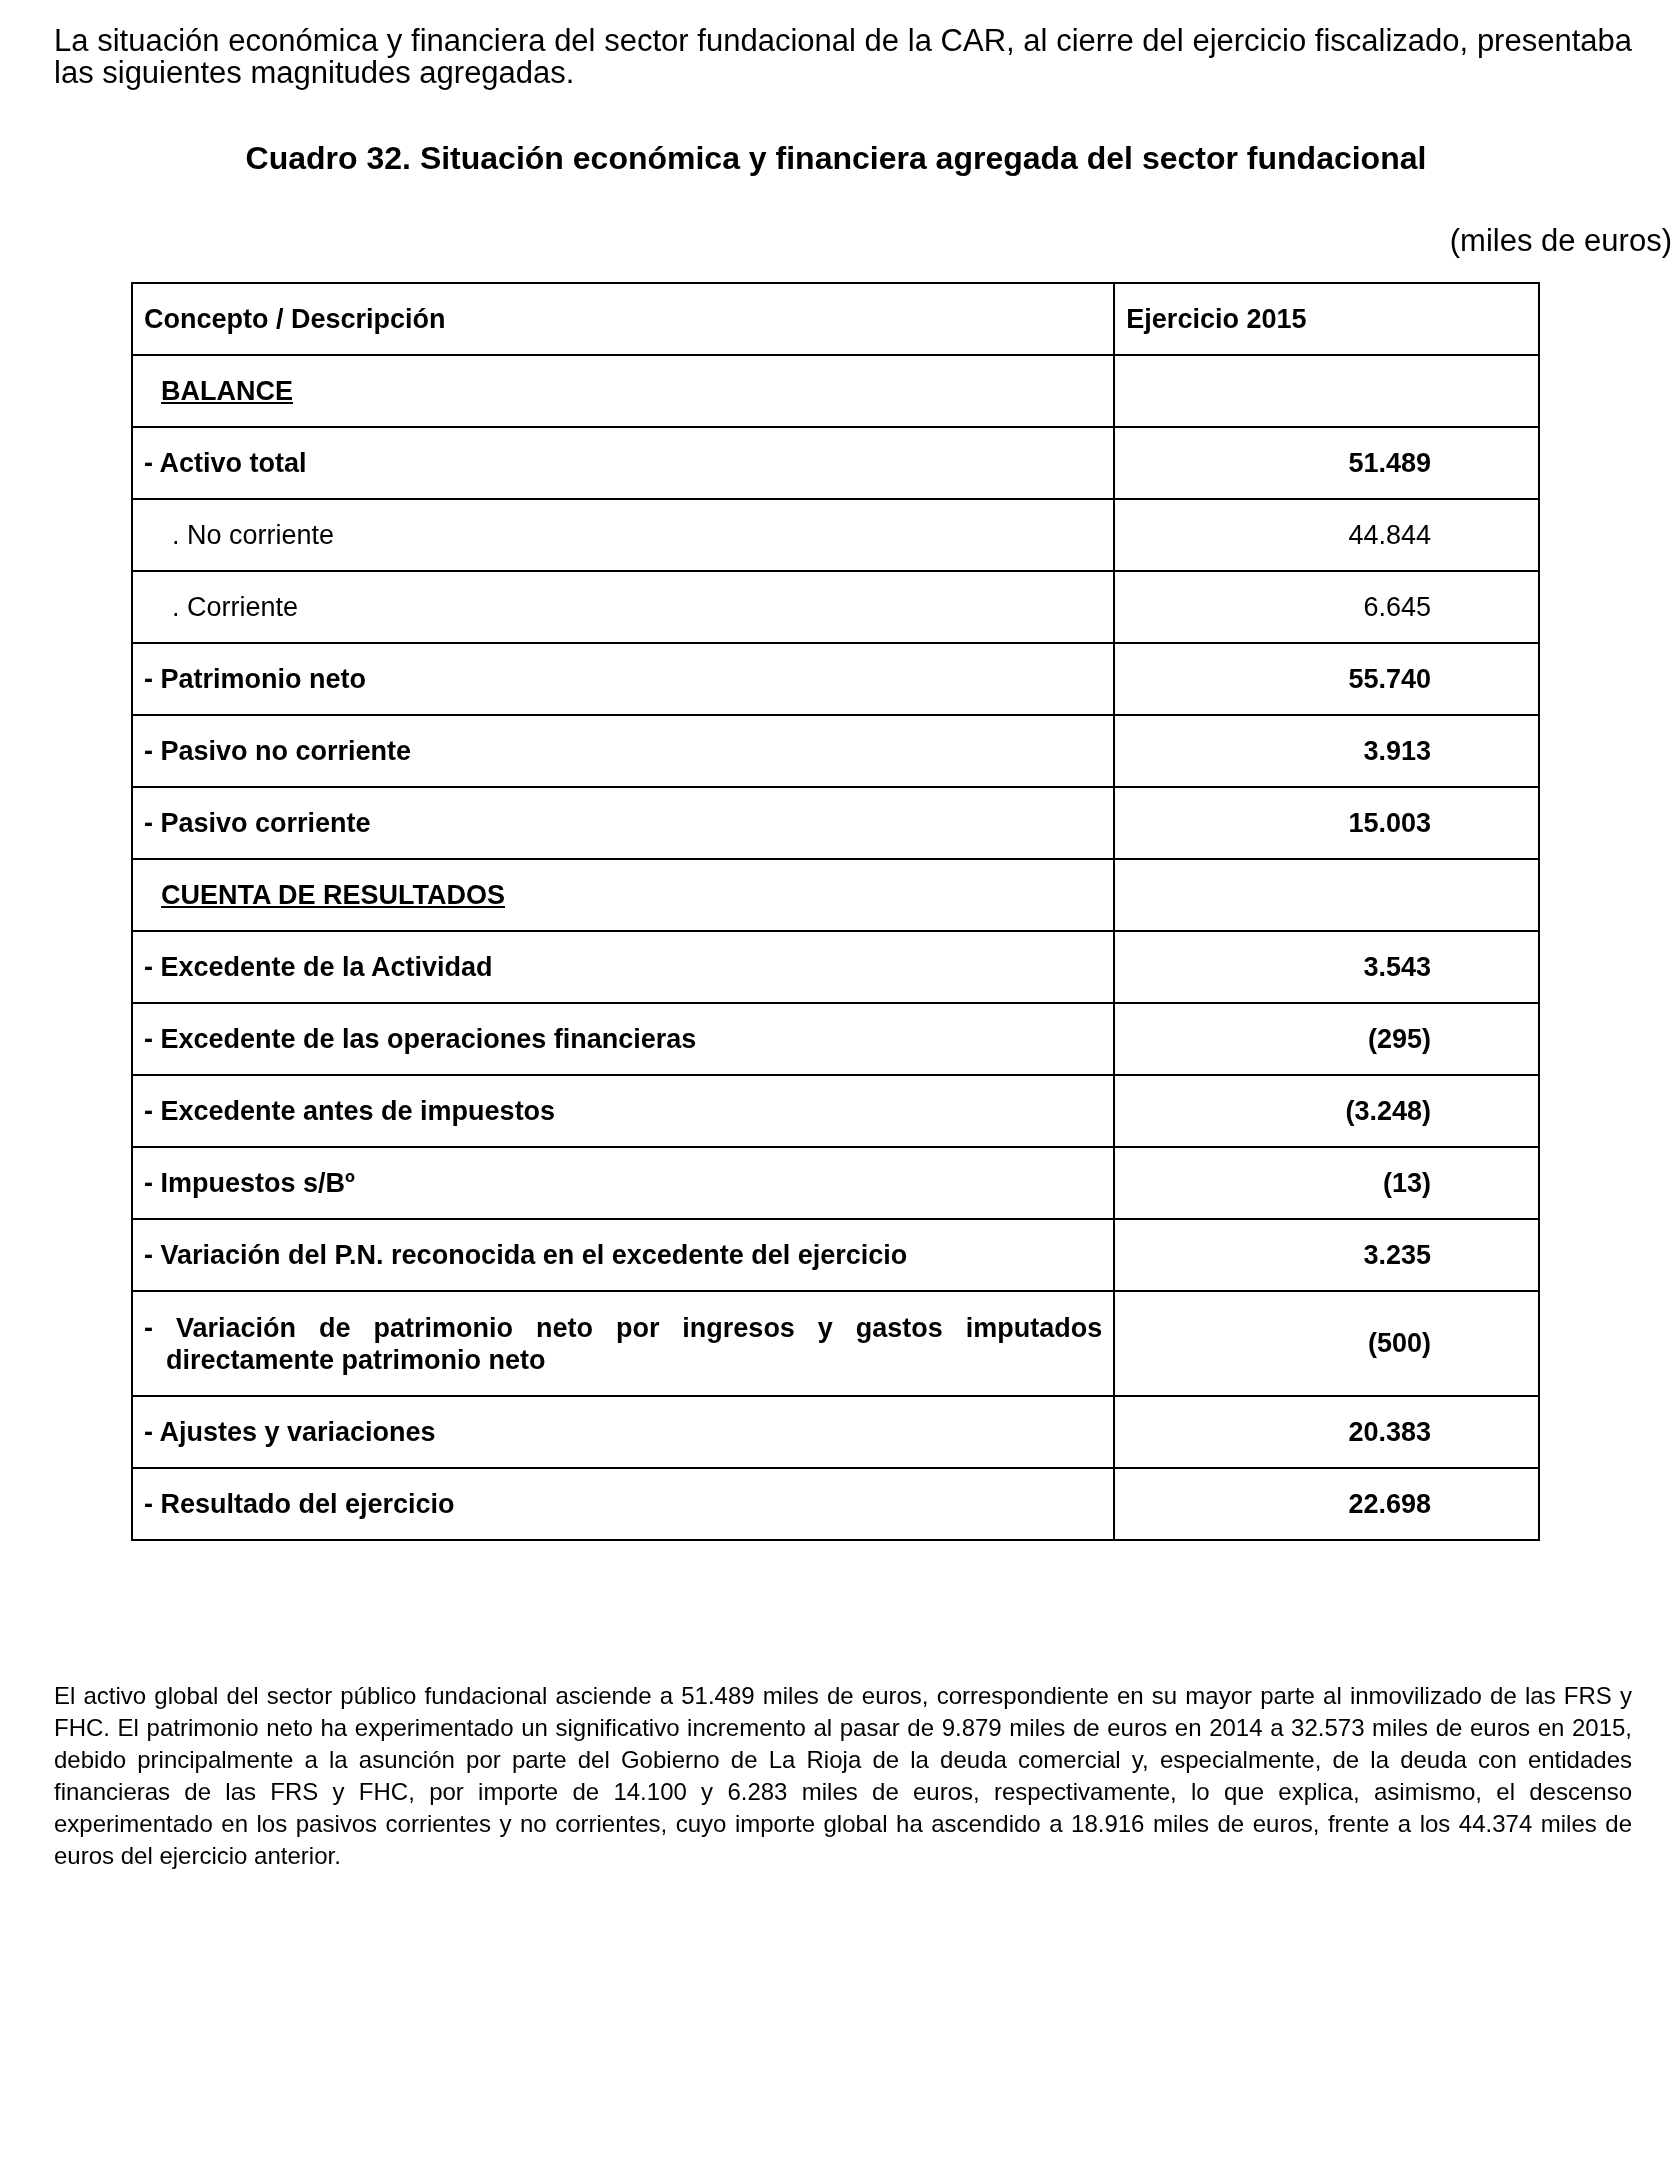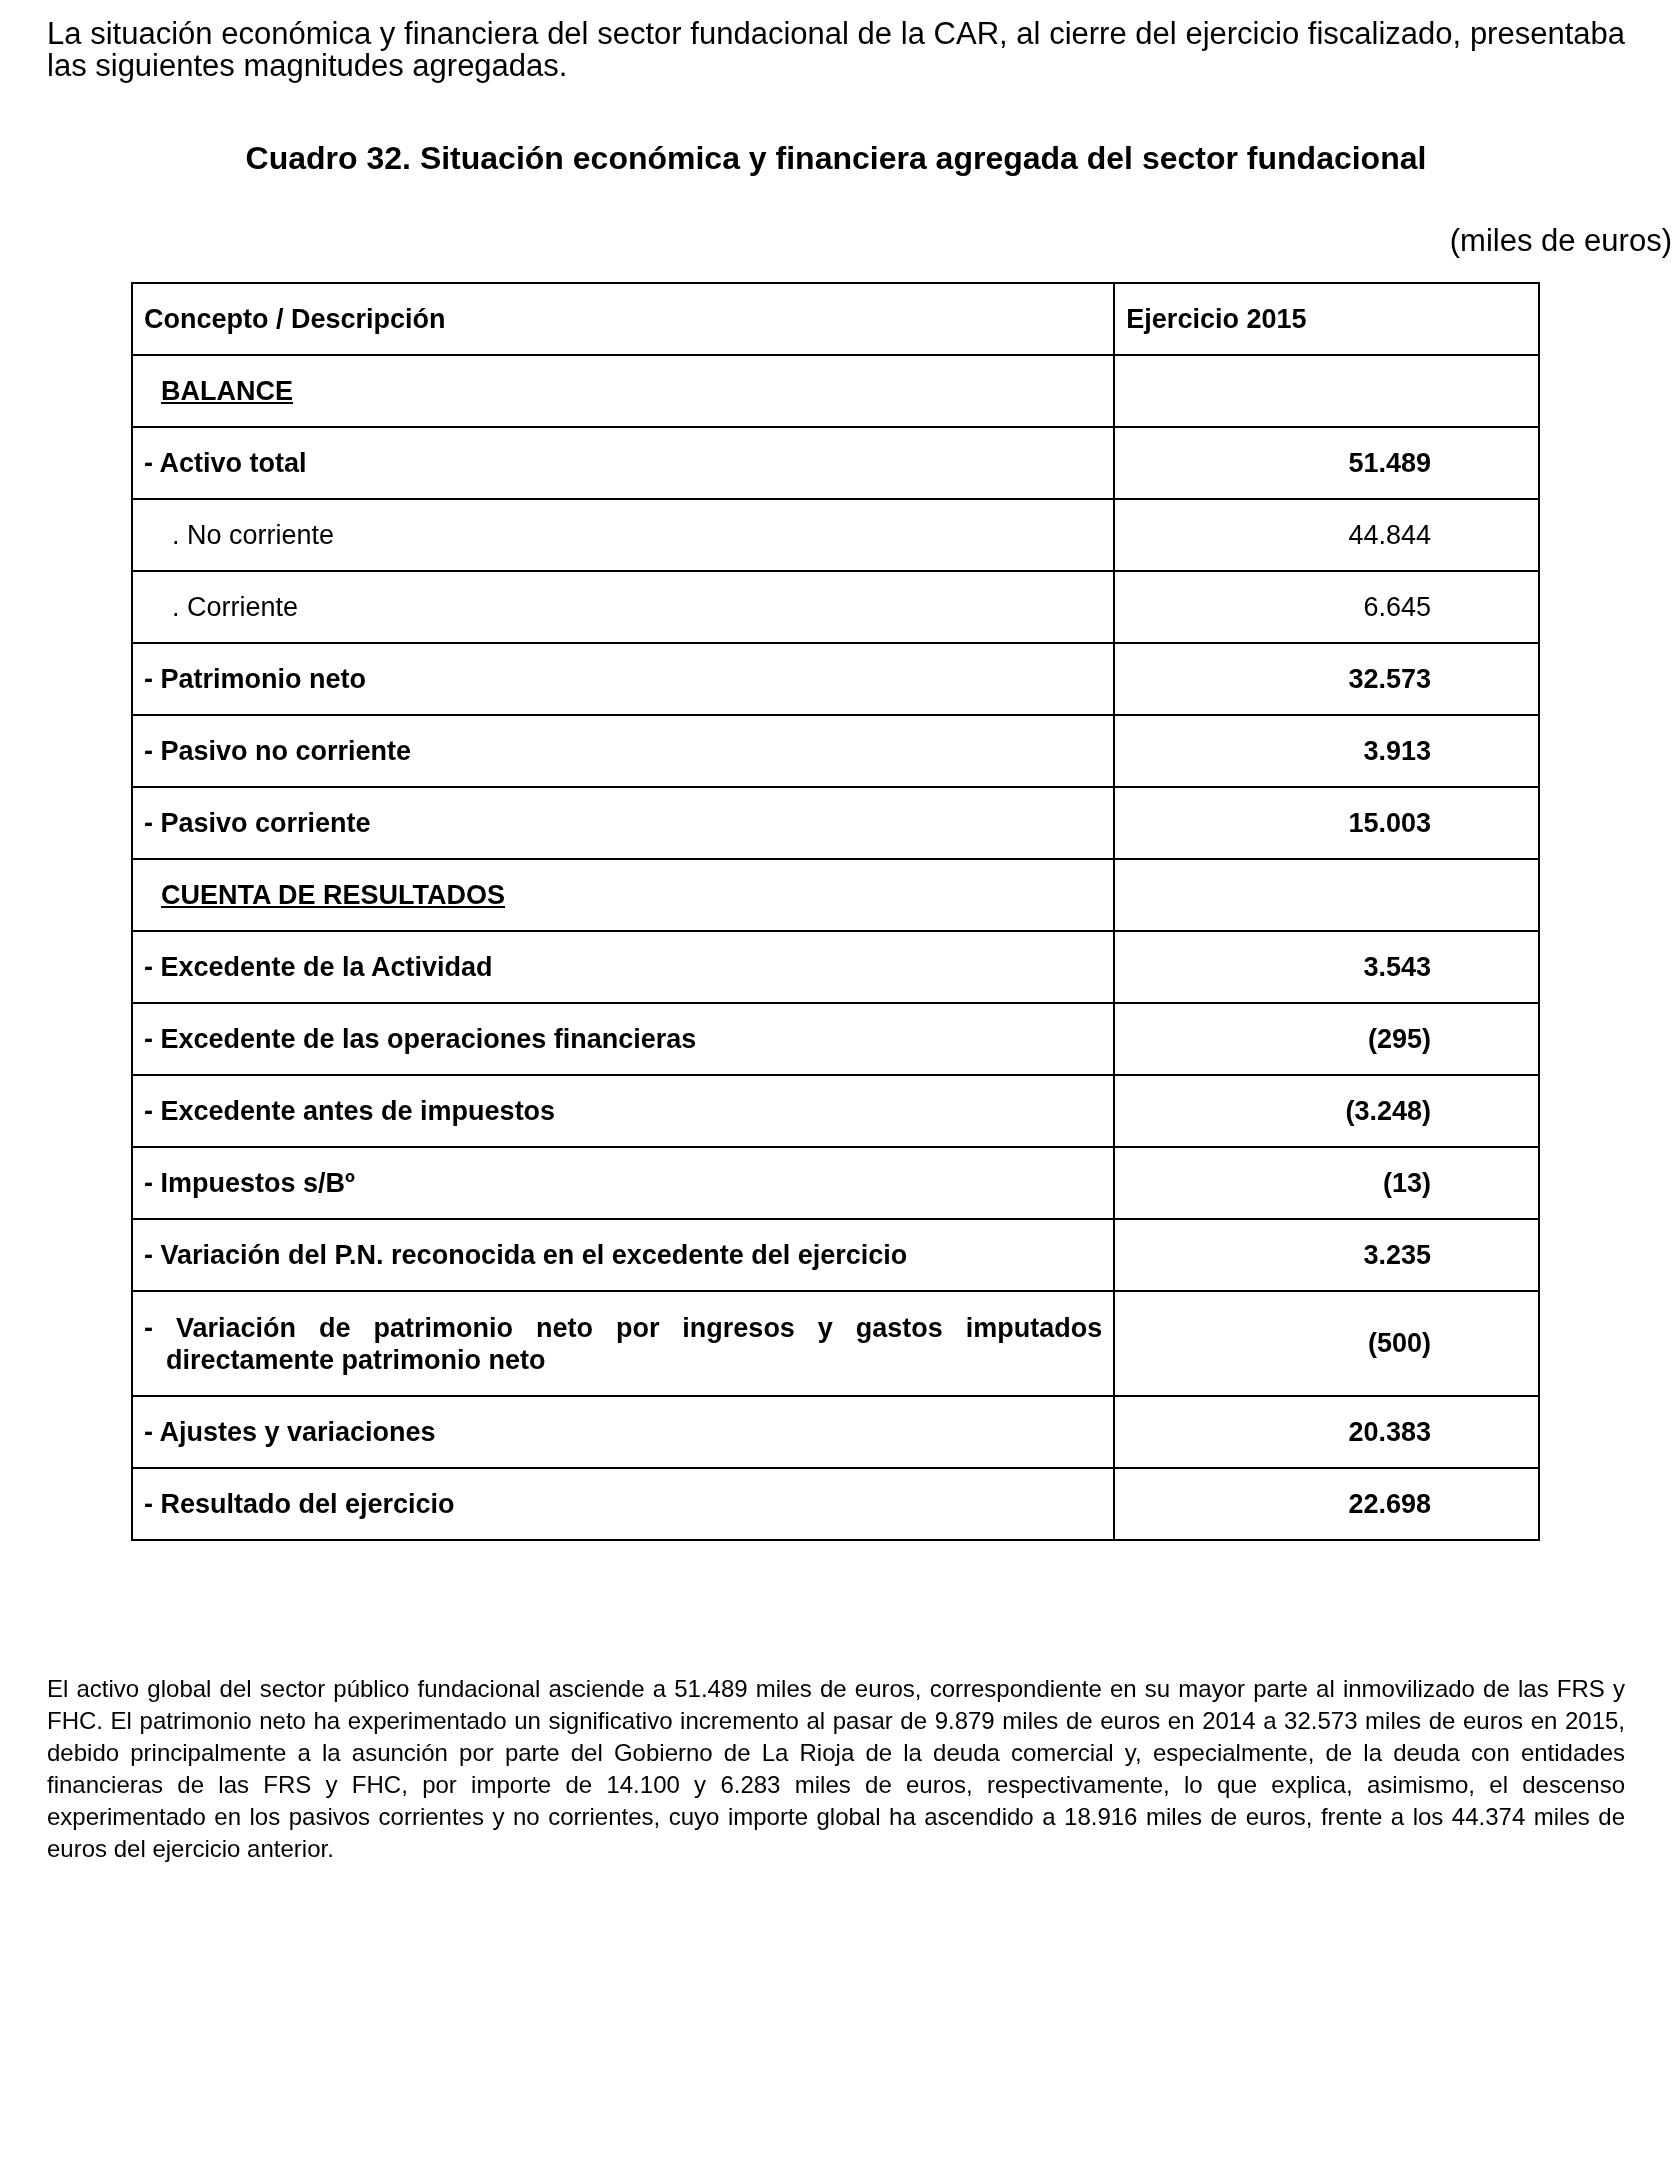--- a/index.html
+++ b/index.html
@@ -12,21 +12,21 @@
       overflow: hidden;
     }
     .para {
       position: absolute;
       left: 47px;
       width: 1578px;
       font-size: 31px;
       line-height: 32px;
       text-align: justify;
       text-align-last: left;
-      margin: 0;
+      margin: 7px;
     }
     #intro { top: 18px; }
     #caption {
       position: absolute;
       top: 140px;
       left: 0;
       width: 1672px;
       text-align: center;
       font-size: 32px;
       font-weight: bold;
@@ -92,21 +92,21 @@
       <tr>
         <td class="label sub">. No corriente</td>
         <td class="value">44.844</td>
       </tr>
       <tr>
         <td class="label sub">. Corriente</td>
         <td class="value">6.645</td>
       </tr>
       <tr>
         <td class="label bold">- Patrimonio neto</td>
-        <td class="value bold">32.573</td>
+        <td class="value bold">55.740</td>
       </tr>
       <tr>
         <td class="label bold">- Pasivo no corriente</td>
         <td class="value bold">3.913</td>
       </tr>
       <tr>
         <td class="label bold">- Pasivo corriente</td>
         <td class="value bold">15.003</td>
       </tr>
       <tr>

